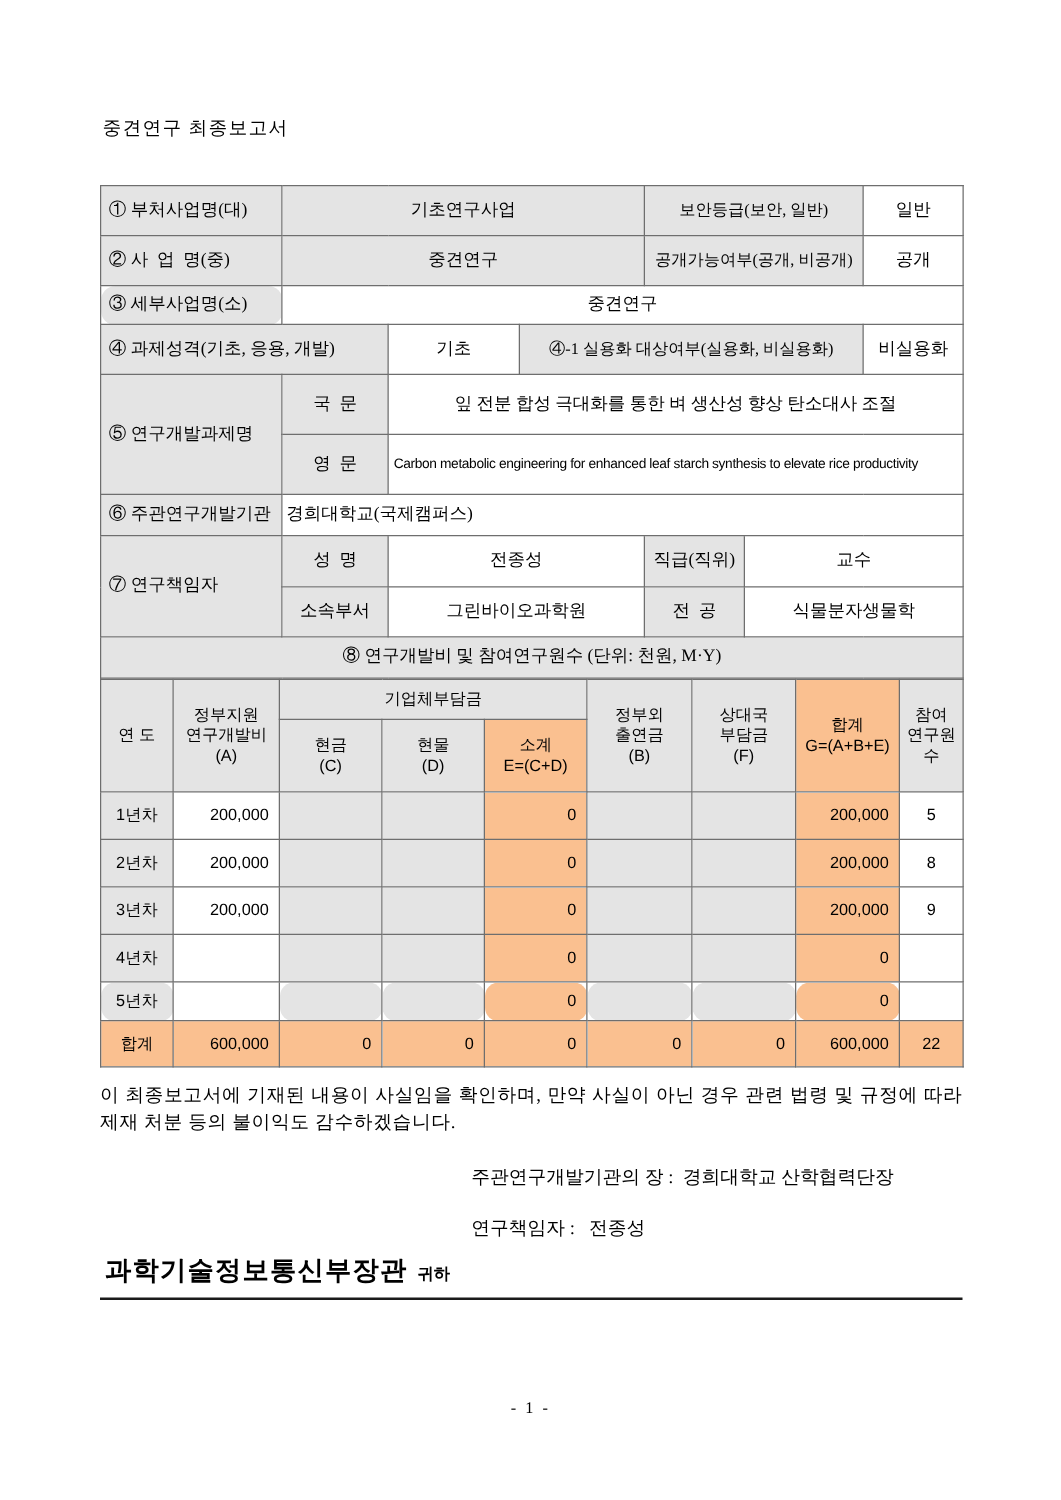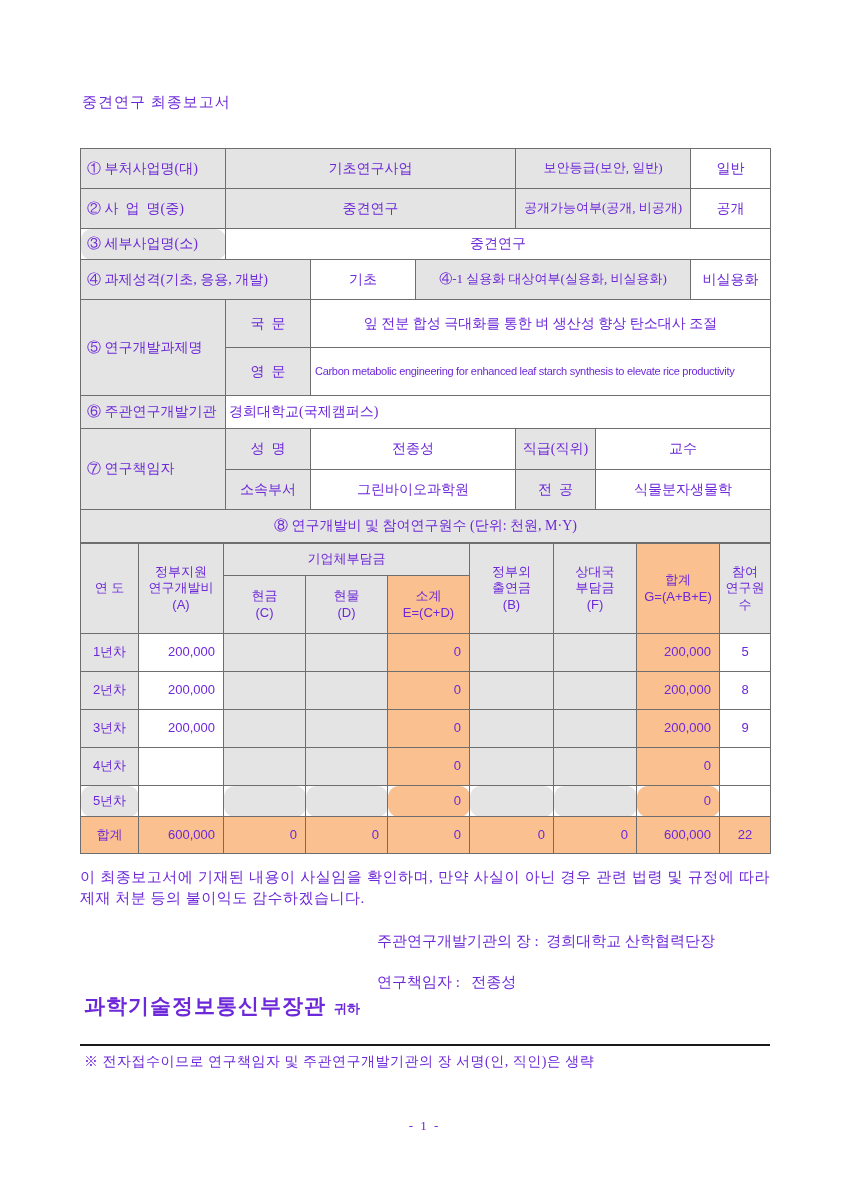--- a/index.html
+++ b/index.html
@@ -1,16 +1,16 @@
 <!DOCTYPE html>
 <html><head>
 <meta charset="utf-8">
 <style>
   html,body{margin:0;padding:0;background:#ffffff;}
-  .page{position:relative;width:849px;height:1200px;background:#fff;color:#6d28d9;
+  .page{position:relative;width:849px;height:1200px;background:#fff;color:#000000;
         font-family:"Liberation Serif","DejaVu Serif",serif;overflow:hidden;}
   .content{position:absolute;left:80px;top:0;width:690px;}
   .doc-label{margin:93px 0 0 2px;font-size:15px;letter-spacing:1px;}
   table{border-collapse:collapse;table-layout:fixed;width:690px;}
   table.tbl{border:1.5px solid #4a4a4a;}
   td{border:1px solid #6e6e6e;font-size:14px;vertical-align:middle;
      padding:1px 4px;overflow:hidden;white-space:pre-wrap;line-height:1.25;}
   .t1{margin-top:36px;}
   .lab{background:#e4e4e4;text-align:left;padding-left:6px;}
   .key{background:#e4e4e4;text-align:center;padding-left:2px;padding-right:2px;}
@@ -28,21 +28,21 @@
   .sec8{font-size:14px;text-align:center;background:#e4e4e4;}
   .budget td{font-family:"Liberation Sans","DejaVu Sans",sans-serif;font-size:13px;
              text-align:center;white-space:pre-line;}
   .budget td.r{text-align:right;}
   .t9{margin-top:5px;}
   .declaration{margin-top:13px;font-size:15px;line-height:1.42;text-align:justify;
                letter-spacing:0.5px;}
   .sig{font-size:15px;}
   .sig-date{margin:22px 0 0 335px;white-space:pre;}
   .sig-line{margin:22px 0 0 297px;white-space:pre;}
-  .minister-row{border-bottom:2px solid #1a1a1a;padding:0 0 24px 4px;}
+  .minister-row{margin-top:10px;border-bottom:2px solid #1a1a1a;padding:0 0 8px 4px;}
   .minister{font-family:"Liberation Sans","DejaVu Sans",sans-serif;font-weight:bold;
             font-size:21px;letter-spacing:1px;}
   .honorific{font-family:"Liberation Sans","DejaVu Sans",sans-serif;font-weight:bold;
              font-size:13px;margin-left:8px;}
   .note{margin-top:7px;font-size:14px;letter-spacing:0.5px;padding-left:4px;}
   .pagenum{position:absolute;left:0;top:1118px;width:849px;text-align:center;
            font-size:13px;letter-spacing:2px;}
 </style>
 </head>
 <body>
@@ -230,17 +230,16 @@
 
     <div class="sig">
       <div class="sig-line"><span>주관연구개발기관의 장 : </span><span> 경희대학교 산학협력단장</span></div>
       <div class="sig-line"><span>연구책임자 : </span><span>  전종성</span></div>
     </div>
 
     <div class="minister-row">
       <span class="minister">과학기술정보통신부장관</span><span class="honorific">귀하</span>
     </div>
 
-    <div class="note">※ 전자접수이므로 연구책임자 및 주관연구개발기관의 장 서명(인, 직인)은 생략</div>
   </div>
 
   <div class="pagenum">- 1 -</div>
 </div>
 
 </body></html>

